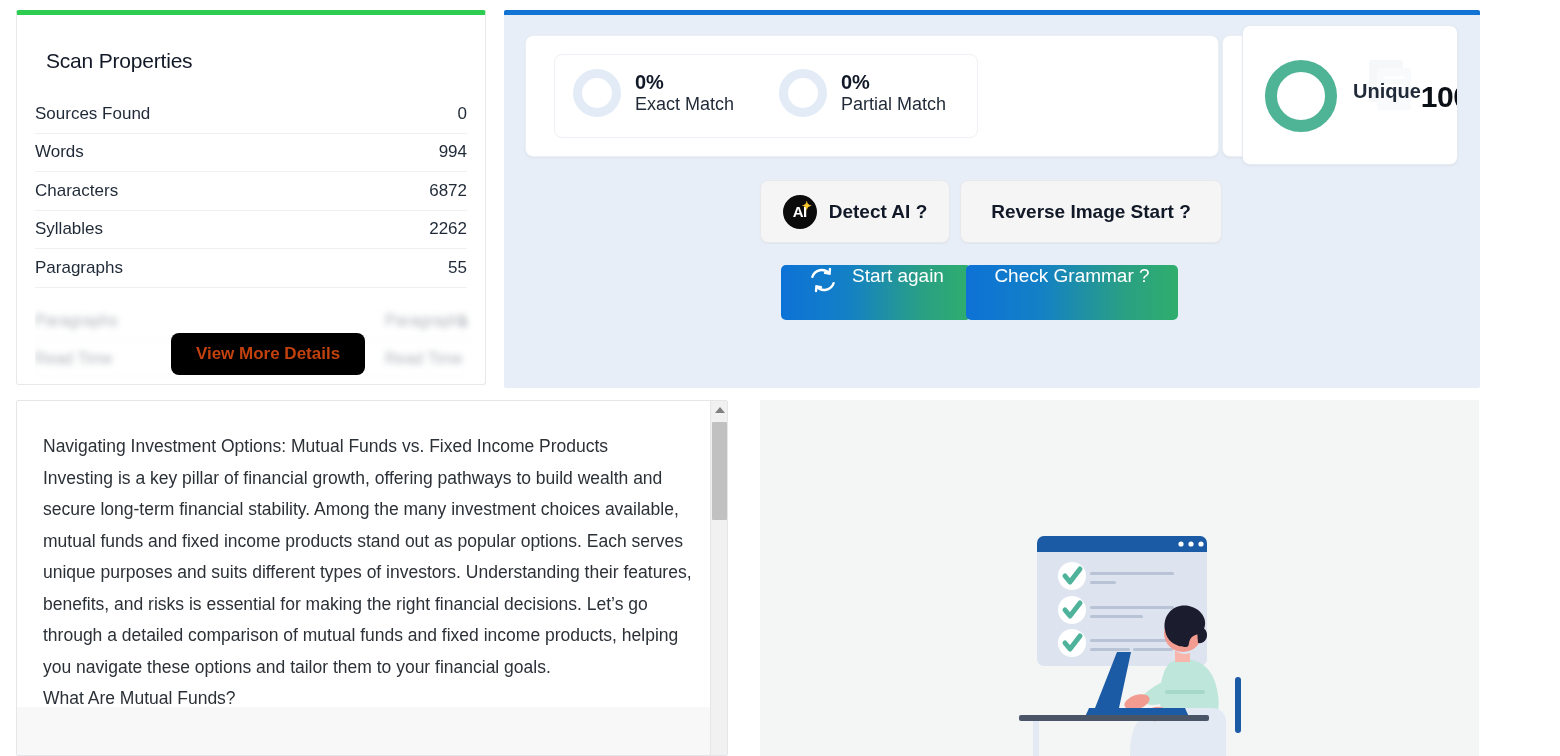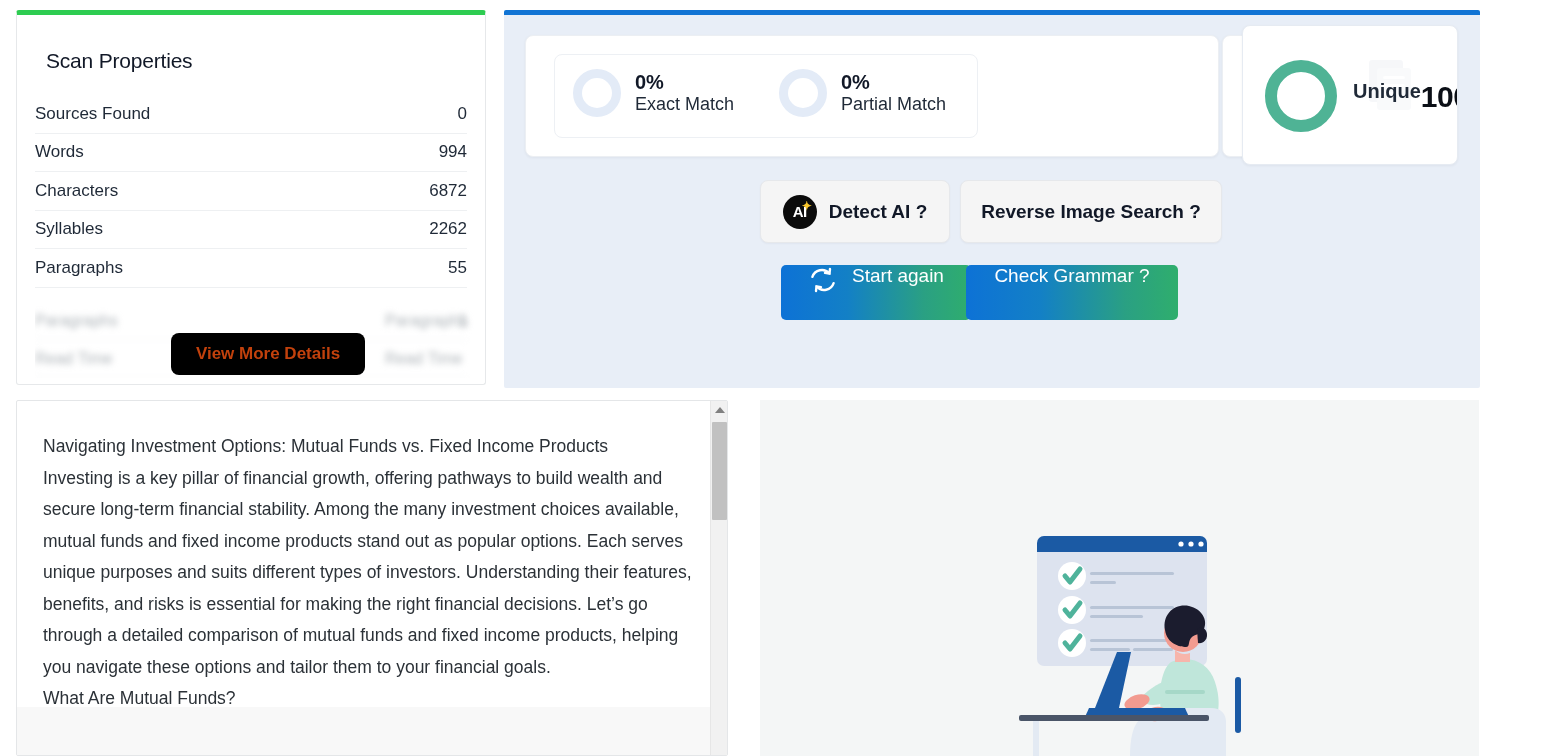--- a/index.html
+++ b/index.html
@@ -330,21 +330,21 @@
 
     <div id="detect-ai-button" class="btn-outline">
       <div id="ai-icon-circle">
         <span class="ai-text">AI</span>
         <span class="ai-spark">✦</span>
       </div>
       <span>Detect AI ?</span>
     </div>
 
     <div id="reverse-image-search-button" class="btn-outline">
-      <span>Reverse Image Search ?</span>
+      <span>Reverse Image Start ?</span>
     </div>
 
     <div id="start-again-button" class="btn-gradient">
       <svg width="30" height="30" viewBox="0 0 24 24" fill="none" stroke="#ffffff" stroke-width="1.9" stroke-linecap="round">
         <path d="M3.5 9.5A8 8 0 0 1 17 6.6"></path>
         <path d="M20.5 14.5A8 8 0 0 1 7 17.4"></path>
         <polyline points="17.6,3.2 17.2,6.9 13.6,6.3"></polyline>
         <polyline points="6.4,20.8 6.8,17.1 10.4,17.7"></polyline>
       </svg>
       <span>Start again</span>

